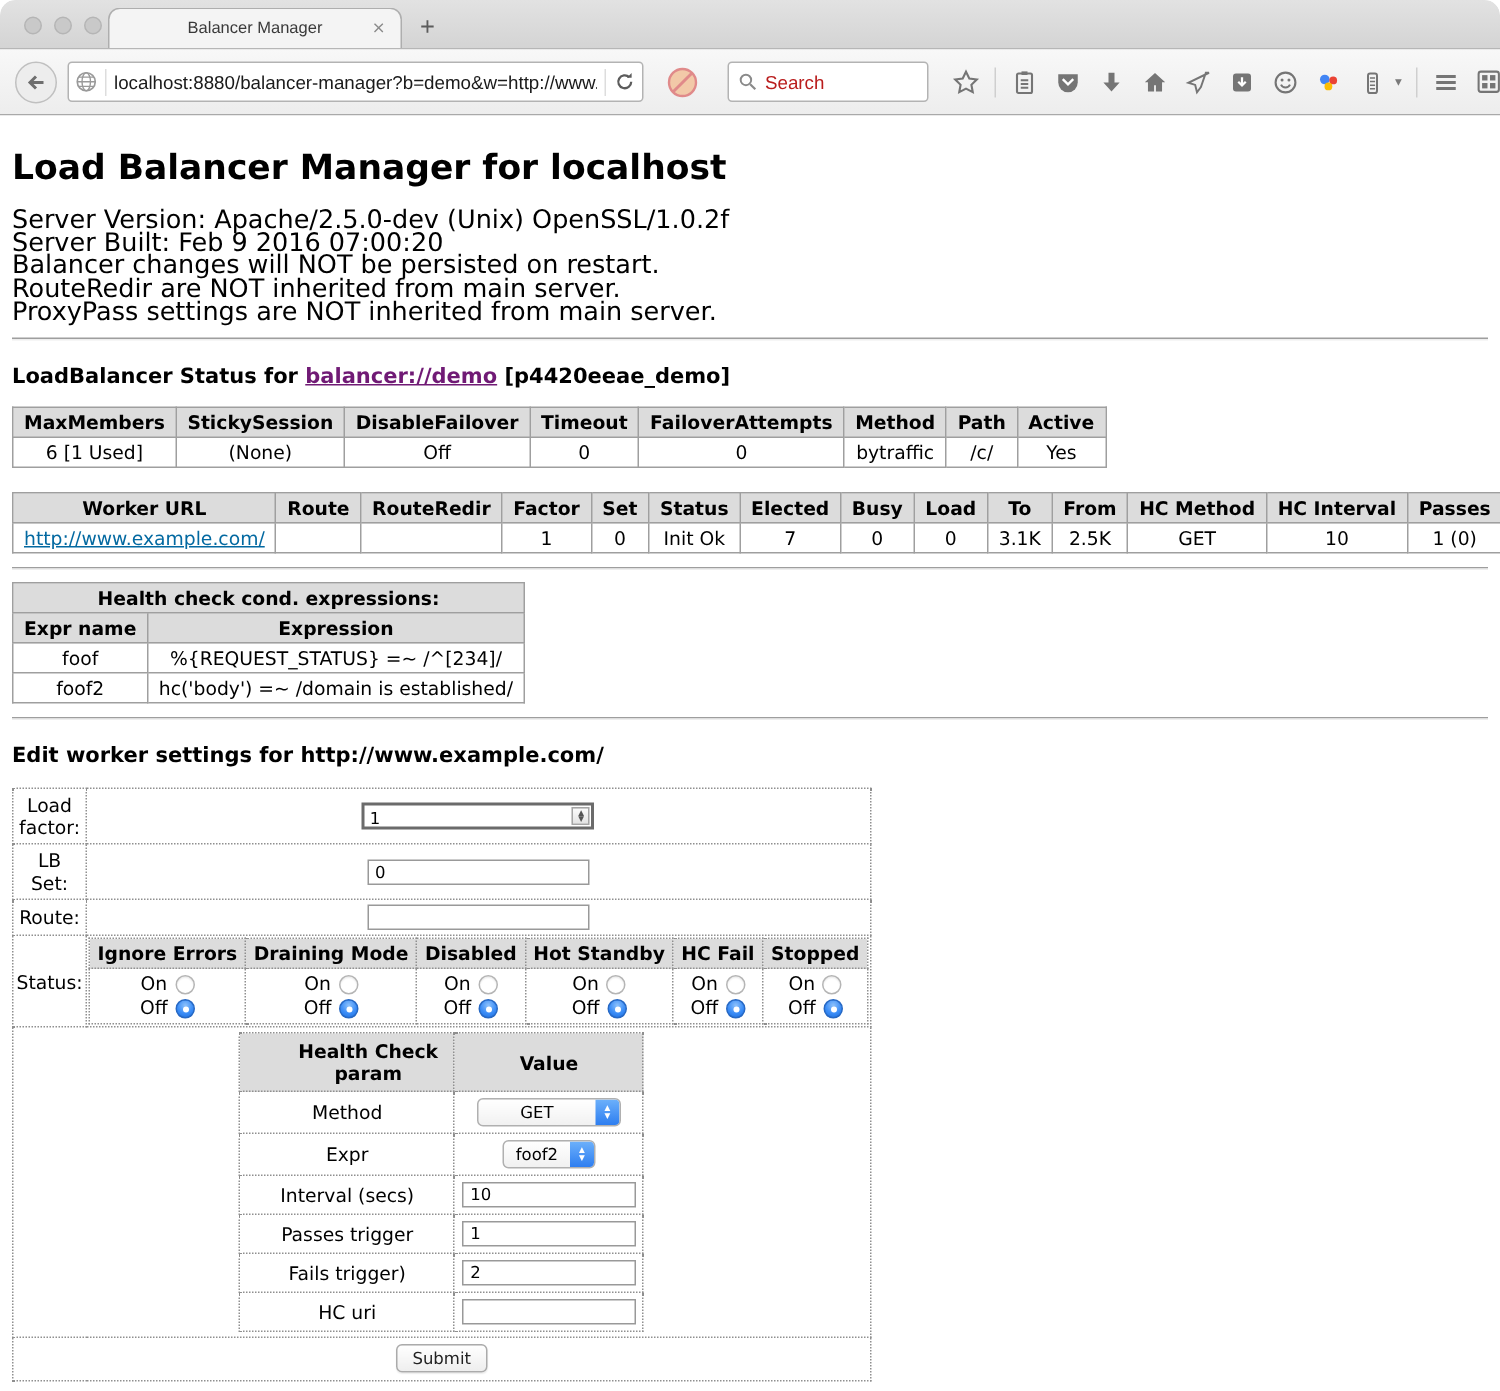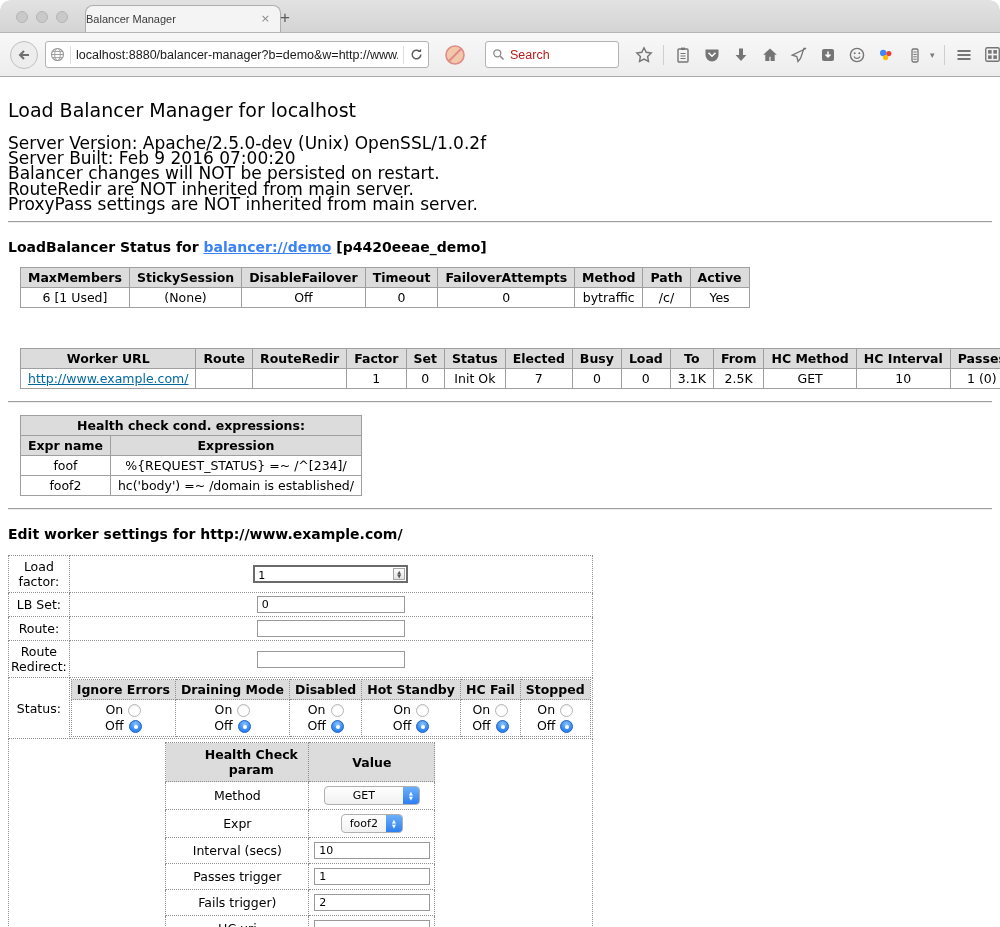--- a/index.html
+++ b/index.html
@@ -4,49 +4,49 @@
 <style>
   * { box-sizing: border-box; }
   html,body { margin:0; padding:0; background:#ffffff; }
   body { font-family:"DejaVu Sans", "Liberation Sans", sans-serif; }
   .window { width:1000px; height:927px; margin:0 auto; border-radius:10px 10px 0 0; overflow:hidden; background:#fff; }
 
   
   .titlebar { height:33px; background:linear-gradient(#e2e2e2,#d4d4d4); border-bottom:1px solid #b6b6b6; position:relative; border-radius:10px 10px 0 0; }
   .traffic { position:absolute; top:11px; left:16px; display:flex; gap:8px; }
   .traffic span { width:12px; height:12px; border-radius:50%; background:#c9c9c9; border:1px solid #b5b5b5; display:block; }
-  .tab { position:absolute; left:85px; bottom:0; width:196px; height:27px; background:#f4f4f4; border:1px solid #aeaeae; border-bottom:none; border-radius:8px 8px 0 0; display:flex; align-items:center; justify-content:flex-start; }
+  .tab { position:absolute; left:72px; bottom:0; width:196px; height:27px; background:#f4f4f4; border:1px solid #aeaeae; border-bottom:none; border-radius:8px 8px 0 0; display:flex; align-items:center; justify-content:center; }
   .tab-title { font-size:11px; color:#3a3a3a; font-family:"Liberation Sans",sans-serif; }
   .tab-close { position:absolute; right:10px; top:6px; font-size:11px; color:#8a8a8a; line-height:14px; cursor:default; }
   .newtab { position:absolute; left:280px; bottom:4px; font-size:17px; color:#5c5c5c; font-family:"Liberation Sans",sans-serif; }
 
   
   .navbar { height:44px; background:linear-gradient(#f8f8f8,#ededed); border-bottom:1px solid #a9a9a9; display:flex; align-items:center; padding:0 10px; gap:7px; }
   .backbtn { width:28px; height:28px; border-radius:50%; background:#ededed; border:1px solid #c0c0c0; display:flex; align-items:center; justify-content:center; flex:none; }
   .urlbar { width:384px; height:27px; background:#fff; border:1px solid #b3b3b3; border-radius:3px; display:flex; align-items:center; padding:0 4px; overflow:hidden; flex:none; }
   .urlbar .sep { width:1px; height:18px; background:#ddd; margin:0 5px; flex:none; }
   .url-text { font-size:12.5px; color:#1a1a1a; white-space:nowrap; overflow:hidden; flex:1; font-family:"Liberation Sans",sans-serif; }
   .blockbtn { width:26px; height:26px; display:flex; align-items:center; justify-content:center; flex:none; margin-left:6px; }
   .searchbar { width:134px; height:27px; background:#fff; border:1px solid #b3b3b3; border-radius:3px; display:flex; align-items:center; padding:0 6px; gap:5px; flex:none; margin-left:10px; }
   .search-ph { font-size:12.5px; color:#b91c1c; font-family:"Liberation Sans",sans-serif; }
   .toolicons { display:flex; align-items:center; gap:9px; margin-left:8px; }
   .ticon { width:20px; height:20px; display:flex; align-items:center; justify-content:center; }
   .tsep { width:1px; height:20px; background:#cfcfcf; }
   .caret { font-size:9px; color:#7a7a7a; margin-left:-4px; }
 
   
   .content { padding:0 8px; height:850px; overflow:hidden; background:#fff; color:#000; }
-  h1.pagetitle { font-size:19px; margin:22px 0 0 0; font-weight:normal; }
+  h1.pagetitle { font-size:23px; margin:22px 0 0 0; font-weight:bold; }
   .serverinfo { margin-top:15px; }
   .serverinfo div { font-size:17px; line-height:15.2px; }
   hr.rule { border:none; border-top:1px solid #9e9e9e; border-bottom:1px solid #eeeeee; height:0; margin:9px 0 8px 0; }
   h3.sect { font-size:14px; font-weight:bold; margin:16px 0 12px 0; }
-  h3.sect a { color:#3b82f6; text-decoration:underline; }
-
-  table.data { border-collapse:collapse; font-size:12.5px; margin:12px; }
+  h3.sect a { color:#701a75; text-decoration:underline; }
+
+  table.data { border-collapse:collapse; font-size:12.5px; margin:0; }
   table.data th, table.data td { border:1px solid #9f9f9f; padding:2px 7px; text-align:center; white-space:nowrap; }
   table.data th { background:#dcdcdc; font-weight:bold; }
   td.linkcell { text-align:left; }
   td.linkcell a { color:#0369a1; }
   td.leftcell { text-align:left; }
   .tgap { height:16px; }
 
   
   table.form { border-collapse:collapse; width:565px; font-size:12.5px; margin-top:13px; }
   table.form > tbody > tr > td { border:1px dotted #8f8f8f; padding:3px 2px; text-align:center; vertical-align:middle; }
@@ -337,24 +337,20 @@
       </tr>
       <tr>
         <td class="flabel">LB Set:</td>
         <td><input class="ftext" value="0" style=""></td>
       </tr>
       <tr>
         <td class="flabel">Route:</td>
         <td><input class="ftext" value="" style=""></td>
       </tr>
       <tr>
-        <td class="flabel">Route Redirect:</td>
-        <td><input class="ftext" value="" style=""></td>
-      </tr>
-      <tr>
         <td class="flabel">Status:</td>
         <td style="padding:1px; text-align:left;">
           <table class="status">
             <tbody>
                   <tr>
               <th>Ignore Errors</th>
               <th>Draining Mode</th>
               <th>Disabled</th>
               <th>Hot Standby</th>
               <th>HC Fail</th>

